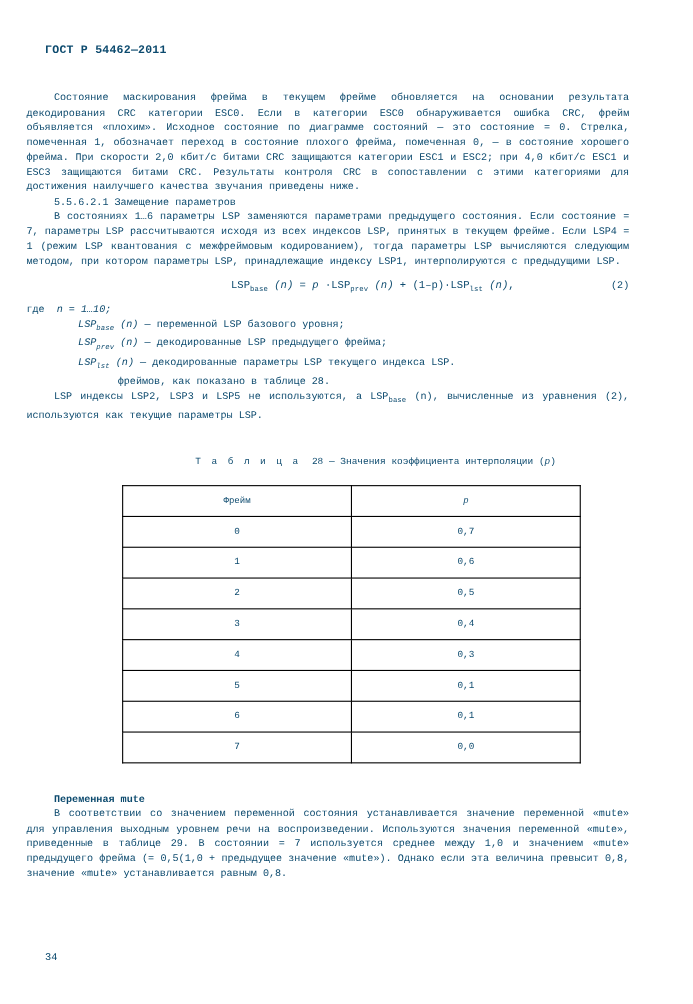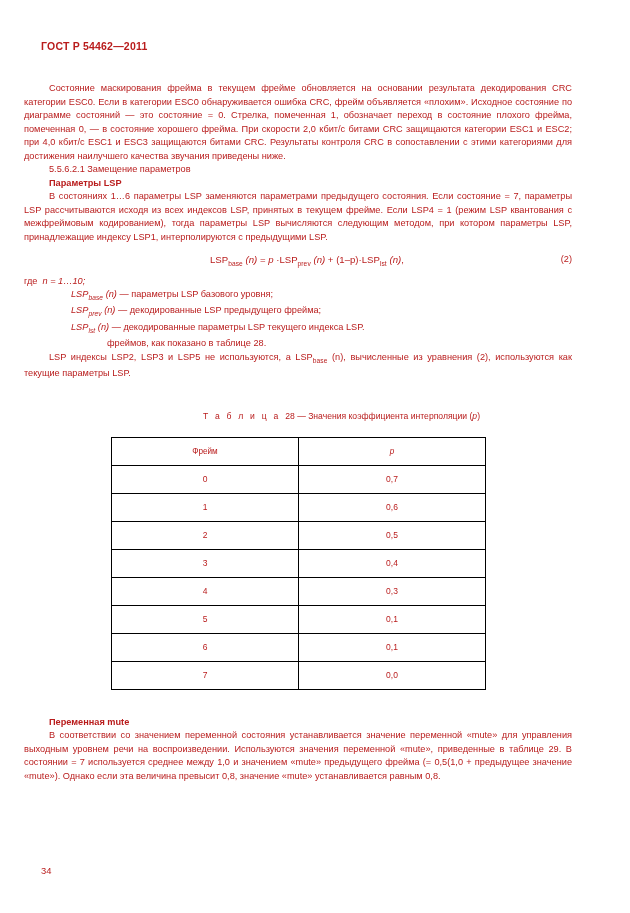--- a/index.html
+++ b/index.html
@@ -5,22 +5,22 @@
   html, body {
     margin: 0;
     padding: 0;
     background: #ffffff;
   }
   .page {
     position: relative;
     width: 630px;
     height: 913px;
     background: #ffffff;
-    font-family: Liberation Sans, sans-serif;
-    color: #b91c1c;
+    font-family: Liberation Mono, monospace;
+    color: #0c4a6e;
     overflow: hidden;
   }
   .header {
     position: absolute;
     left: 41px;
     top: 40px;
     font-size: 10.5px;
     font-weight: bold;
     letter-spacing: 0.2px;
   }
@@ -81,21 +81,21 @@
     margin-bottom: 7px;
     font-size: 8.6px;
     padding-left: 87px;
     text-align: center;
   }
   .sp { letter-spacing: 2.2px; }
 
   table.data {
     border-collapse: collapse;
     margin-left: 87px;
-    width: 375px;
+    width: 417px;
     table-layout: fixed;
     margin-top: 16px;
   }
   table.data td, table.data th {
     border: 1px solid #000000;
     height: 25px;
     text-align: center;
     vertical-align: middle;
     font-size: 8.5px;
     font-weight: normal;
@@ -117,33 +117,32 @@
 
   <div class="header">ГОСТ Р 54462—2011</div>
 
   <div class="content">
 
     <p class="indent">Состояние маскирования фрейма в текущем фрейме обновляется на основании результата декодирования CRC категории ESC0. Если в категории ESC0 обнаруживается ошибка CRC, фрейм объявляется «плохим». Исходное состояние по диаграмме состояний — это состояние = 0. Стрелка, помеченная 1, обозначает переход в состояние плохого фрейма, помеченная 0, — в состояние хорошего фрейма. При скорости 2,0 кбит/с битами CRC защищаются категории ESC1 и ESC2; при 4,0 кбит/с ESC1 и ESC3 защищаются битами CRC. Результаты контроля CRC в сопоставлении с этими категориями для достижения наилучшего качества звучания приведены ниже.</p>
 
     <p class="indent">5.5.6.2.1 Замещение параметров</p>
 
 
-    <p class="indent bold">Параметры LSP</p>
 
     <p class="indent">В состояниях 1…6 параметры LSP заменяются параметрами предыдущего состояния. Если состояние = 7, параметры LSP рассчитываются  исходя из всех индексов LSP, принятых в текущем фрейме. Если LSP4 = 1 (режим LSP квантования с межфреймовым кодированием), тогда параметры LSP вычисляются следующим методом, при котором параметры LSP, принадлежащие индексу LSP1, интерполируются с предыдущими LSP.</p>
 
     <div class="formula-row">
       <span class="formula"><span>LSP</span><span class="sub">base</span> <span class="ital">(n)</span><span> = </span><span class="ital">p</span> <span>·</span><span>LSP</span><span class="sub">prev</span> <span class="ital">(n)</span><span> + </span><span>(1–p)</span><span>·</span><span>LSP</span><span class="sub">lst</span> <span class="ital">(n)</span><span>,</span></span>
       <span class="formula-num">(2)</span>
     </div>
 
     <div class="deflist">
       <p class="noindent gde"><span>где</span>&nbsp; <span class="ital">n = 1…10;</span></p>
 
-      <p class="def-line"><span class="ital">LSP</span><span class="sub ital">base</span> <span class="ital">(n)</span><span> — </span><span>параметры LSP базового уровня;</span></p>
+      <p class="def-line"><span class="ital">LSP</span><span class="sub ital">base</span> <span class="ital">(n)</span><span> — </span><span>переменной LSP базового уровня;</span></p>
 
       <p class="def-line"><span class="ital">LSP</span><span class="sub ital">prev</span> <span class="ital">(n)</span><span> — </span><span>декодированные LSP предыдущего фрейма;</span></p>
 
       <p class="def-line"><span class="ital">LSP</span><span class="sub ital">lst</span> <span class="ital">(n)</span><span> — </span><span>декодированные параметры LSP текущего индекса LSP.</span></p>
 
       <p class="def-p-cont">фреймов, как показано в таблице 28.</p>
     </div>
 
     <p class="indent"><span>LSP  индексы LSP2, LSP3 и LSP5  не используются, а LSP</span><span class="sub">base</span><span> (n), вычисленные из уравнения (2), используются как текущие параметры LSP.</span></p>
 

